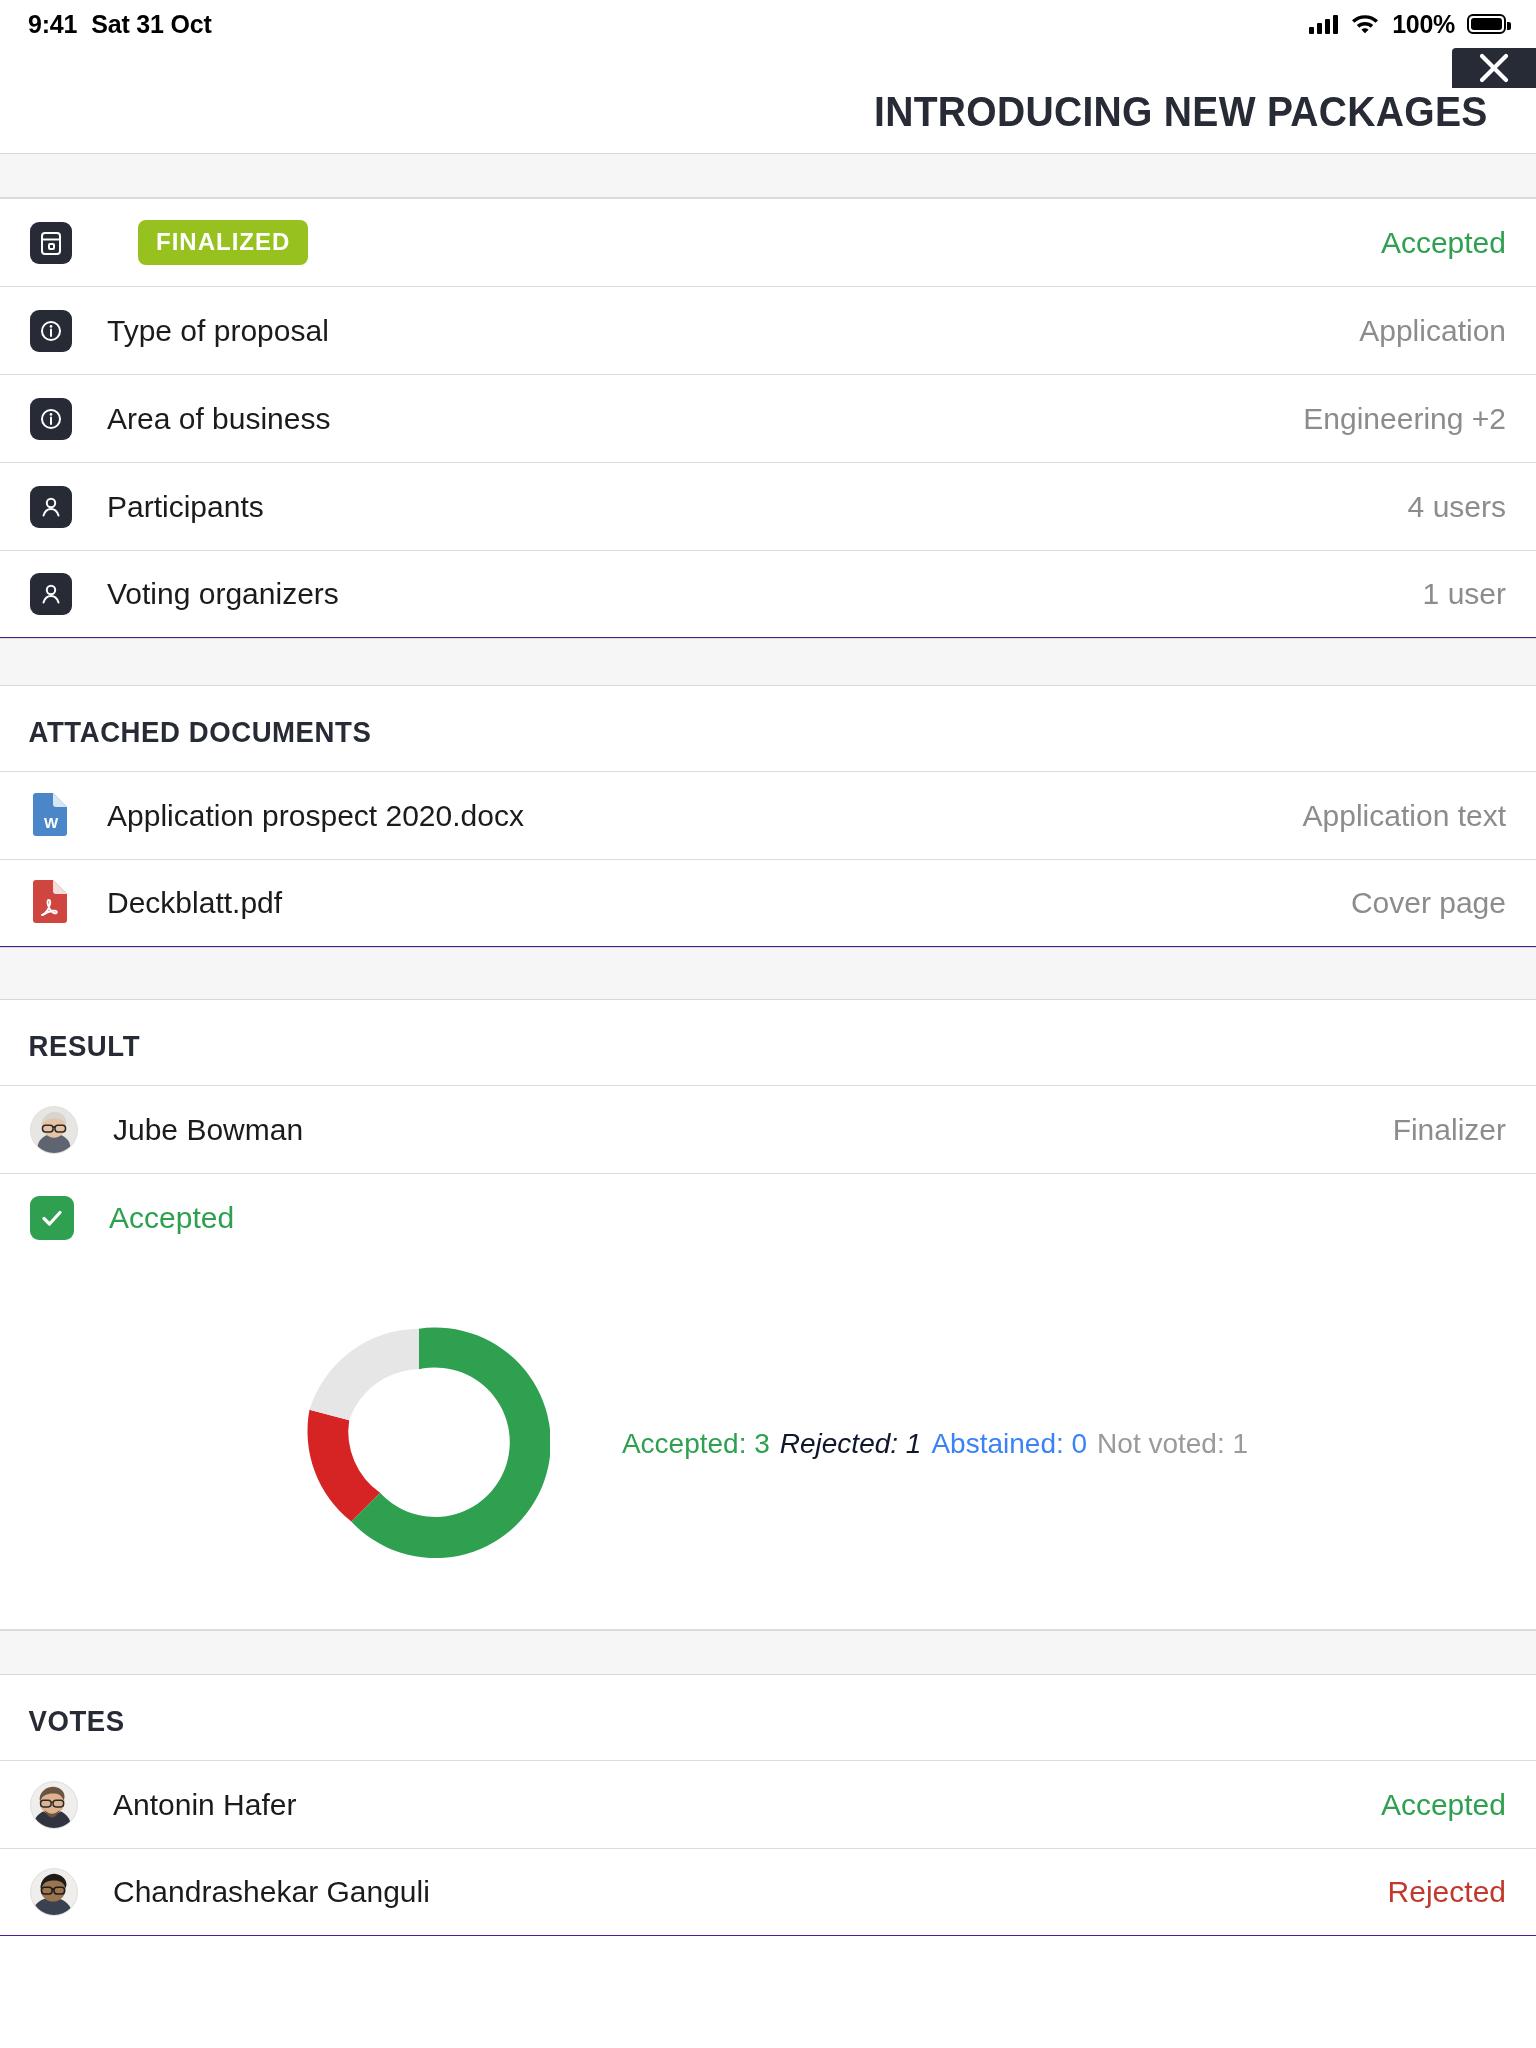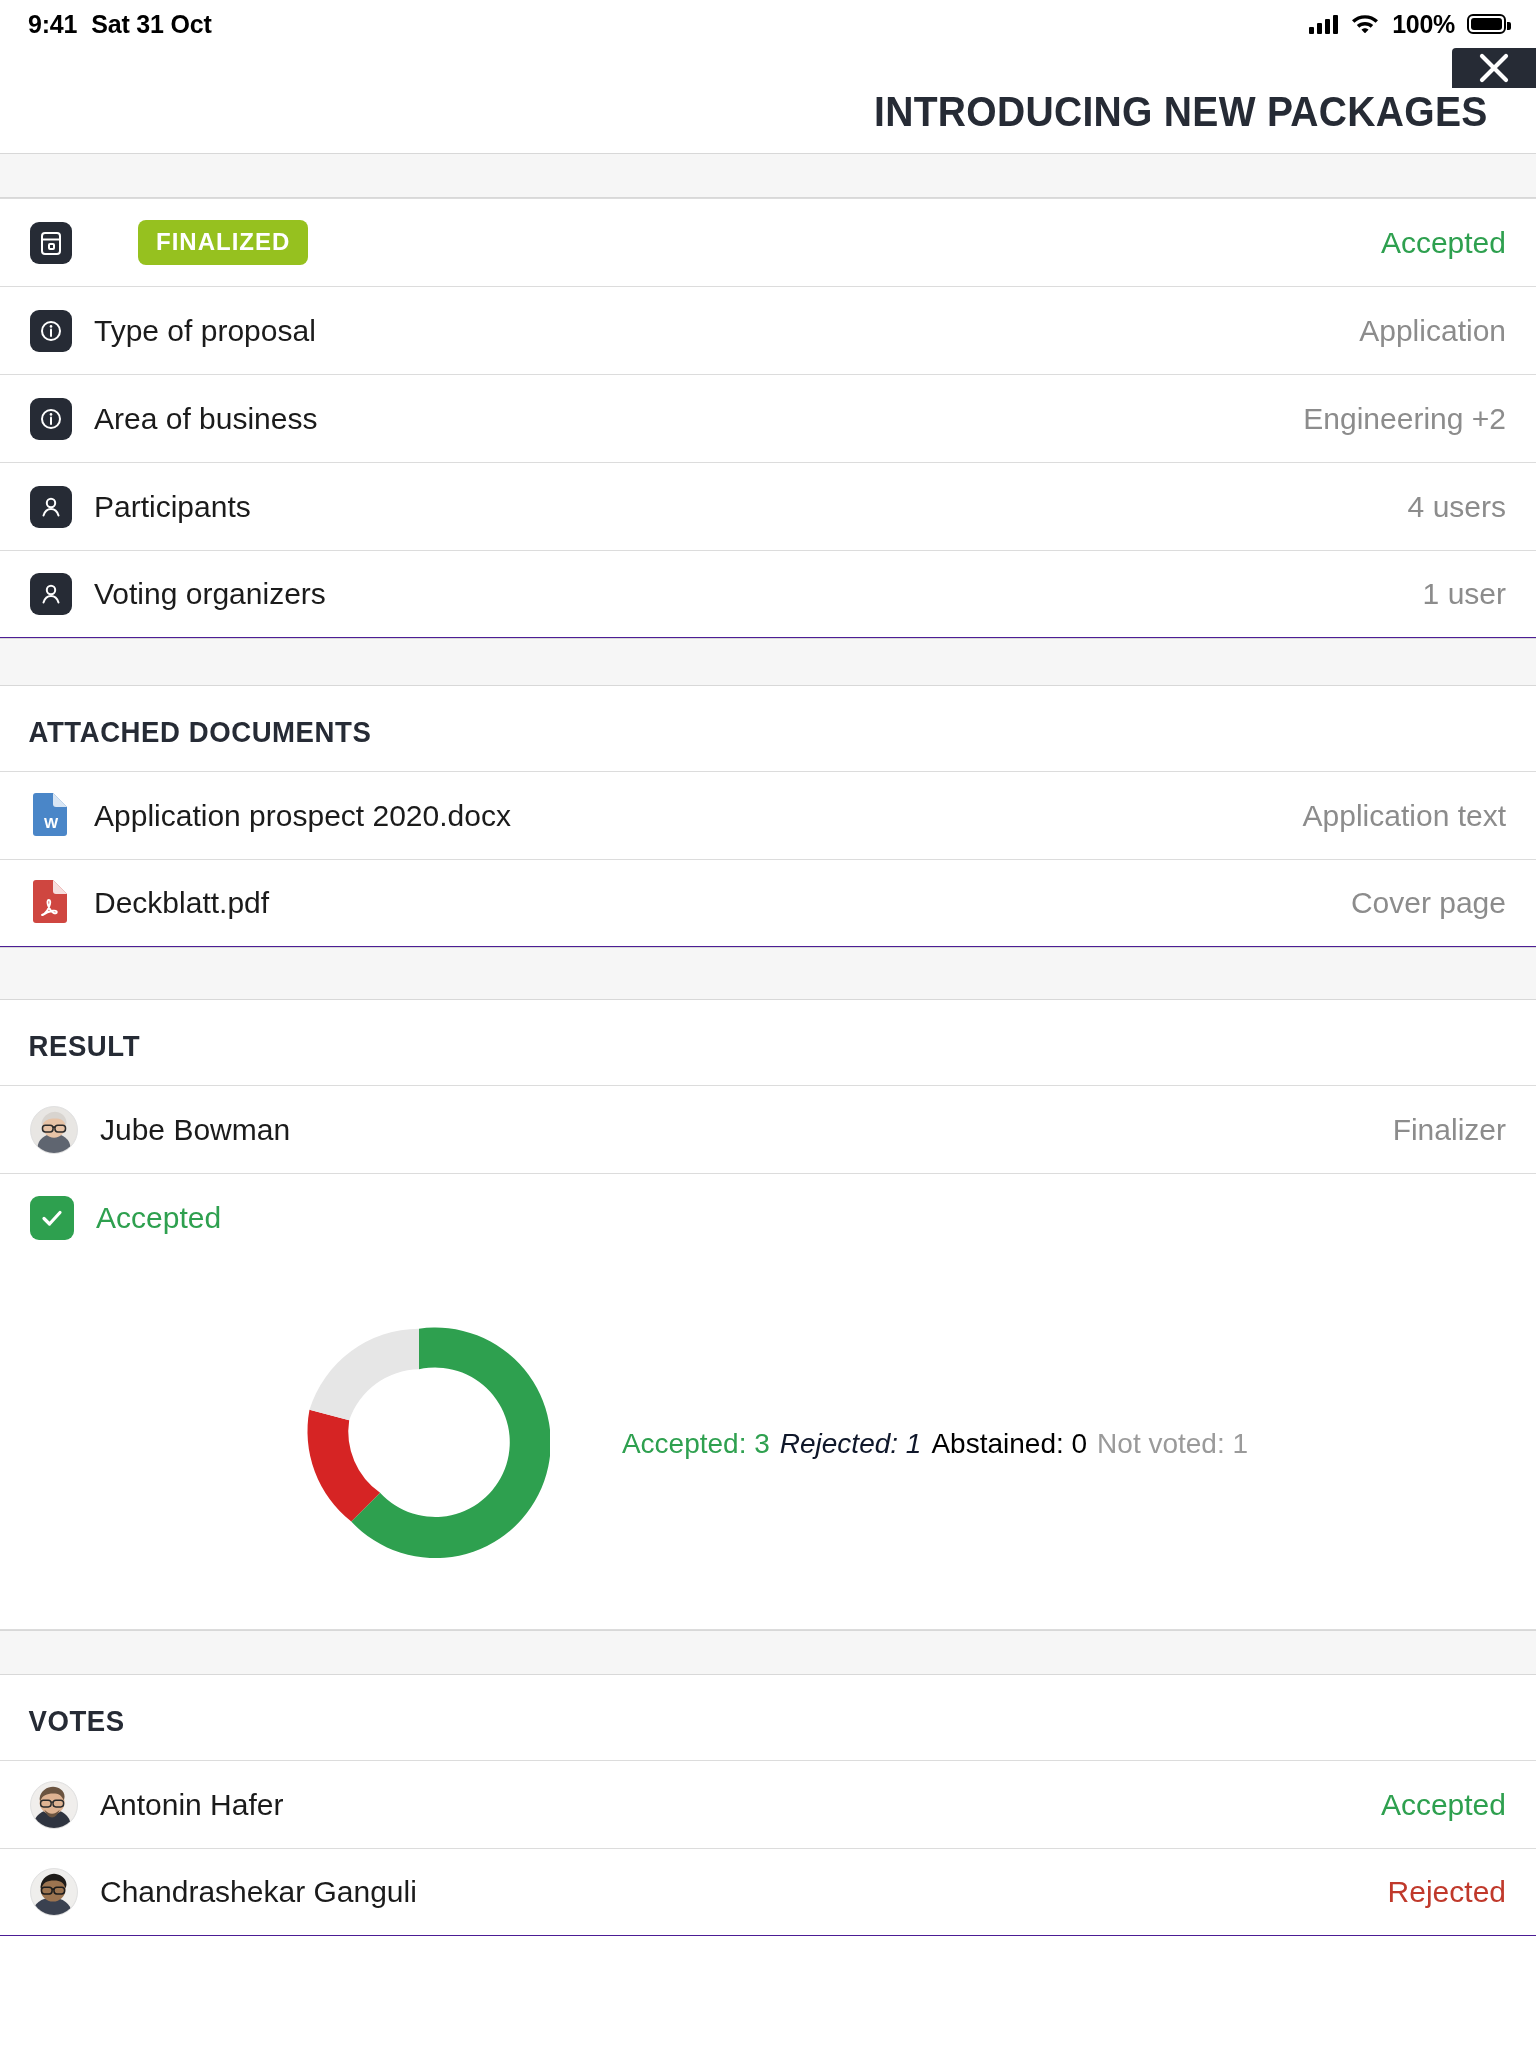--- a/index.html
+++ b/index.html
@@ -61,21 +61,21 @@
     transform: scaleX(0.95); transform-origin: left center;
   }
 
   .row {
     display: flex; align-items: center;
     min-height: 88px; padding: 0 30px;
     border-top: 1px solid #dcdcdc;
     background:#fff;
   }
   .row:last-child { border-bottom: 1px solid #4c1d95; }
-  .row .label { font-size: 30px; color: #1b1b1b; flex: 1; }
+  .row .label { font-size: 30px; color: #1b1b1b; flex: 1; margin-left: 13px; }
   .row .value { font-size: 30px; color: #8c8c8c; text-align: right; white-space: nowrap; }
   .row .value.green { color: #2eA04f; }
   .row .value.red { color: #c0392b; }
 
   .sq-icon {
     width: 42px; height: 42px; min-width:42px; border-radius: 9px;
     background: #262b35; margin-right: 22px;
     display:flex; align-items:center; justify-content:center;
   }
   .badge {
@@ -107,21 +107,21 @@
   
   .chart-wrap {
     display: flex; align-items: center; justify-content: center;
     padding: 52px 0 54px 0; gap: 72px; background:#fff;
     border-bottom: 1px solid #dcdcdc;
   }
   .legend { display:flex; flex-direction: row; gap: 10px; }
   .legend div { font-size: 28px; }
   .lg-accepted { color: #2eA04f; }
   .lg-rejected { color: #0f172a; font-style: italic; }
-  .lg-abstained { color: #000000; text-align: center; }
+  .lg-abstained { color: #3b82f6; text-align: center; }
   .lg-notvoted { color: #9a9a9a; }
 </style>
 </head>
 <body>
 
 <div class="page">
 
   <div class="statusbar">
     <div class="sb-left">
       <span>9:41</span>

